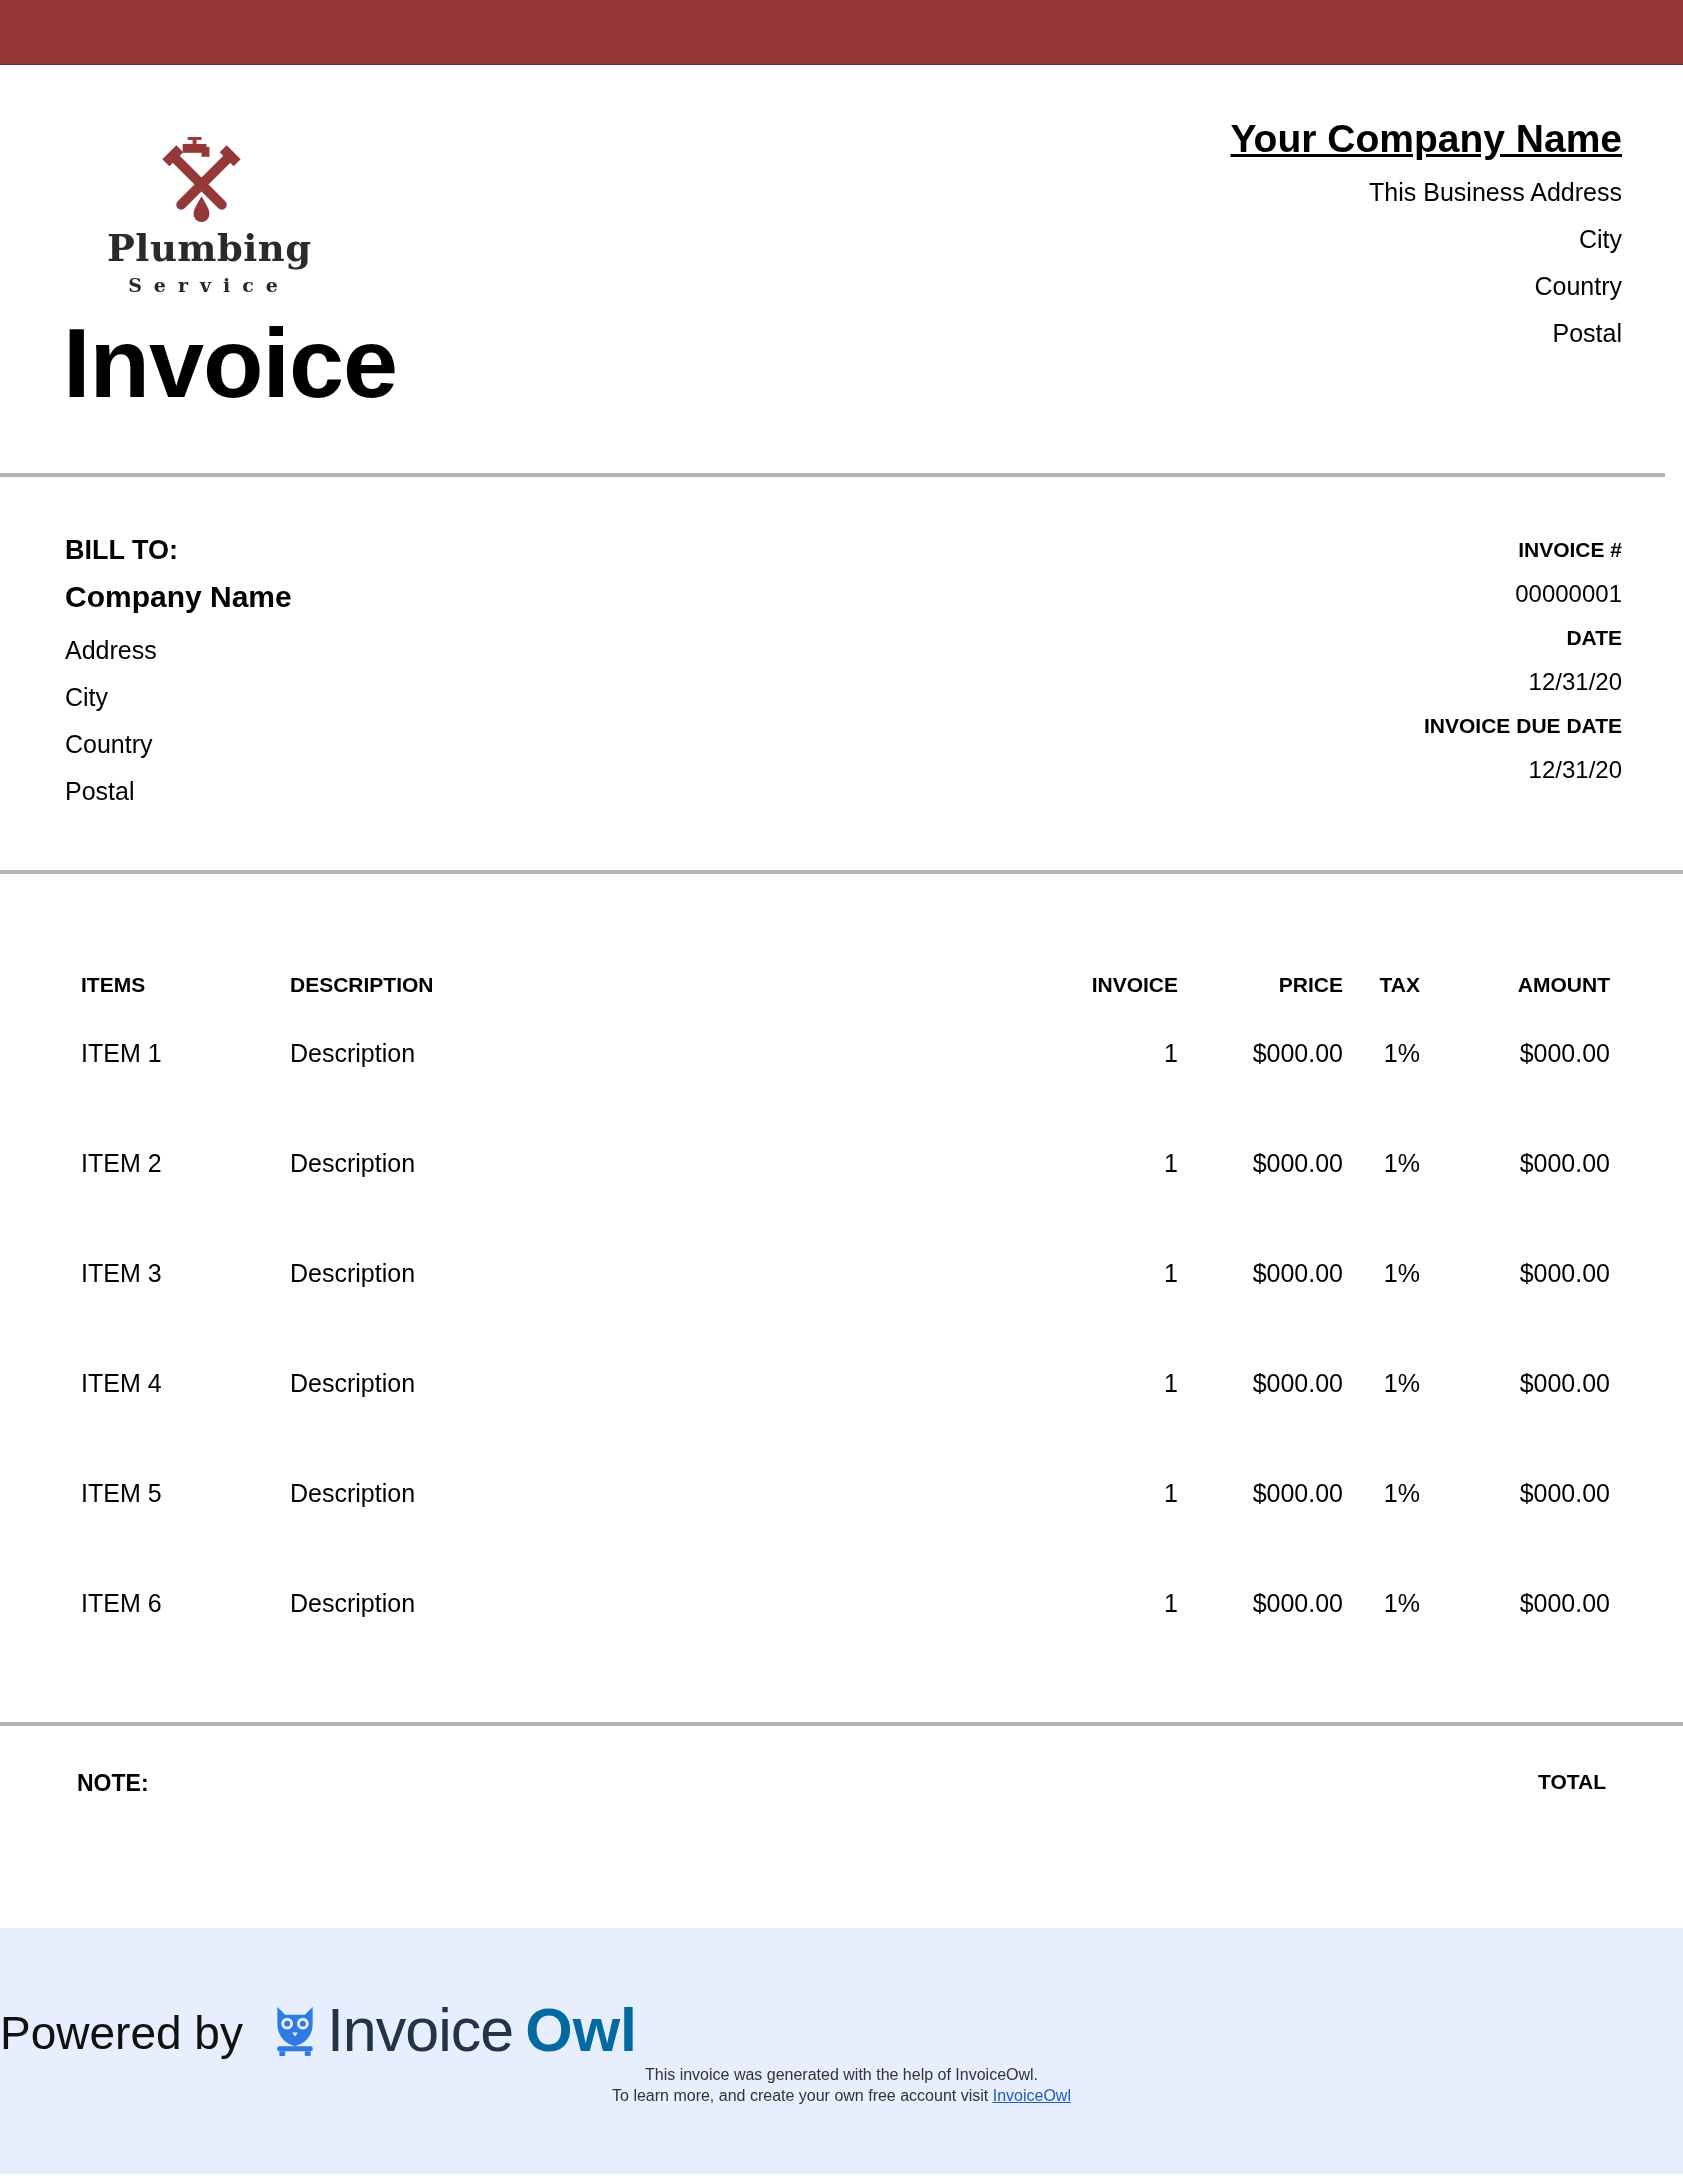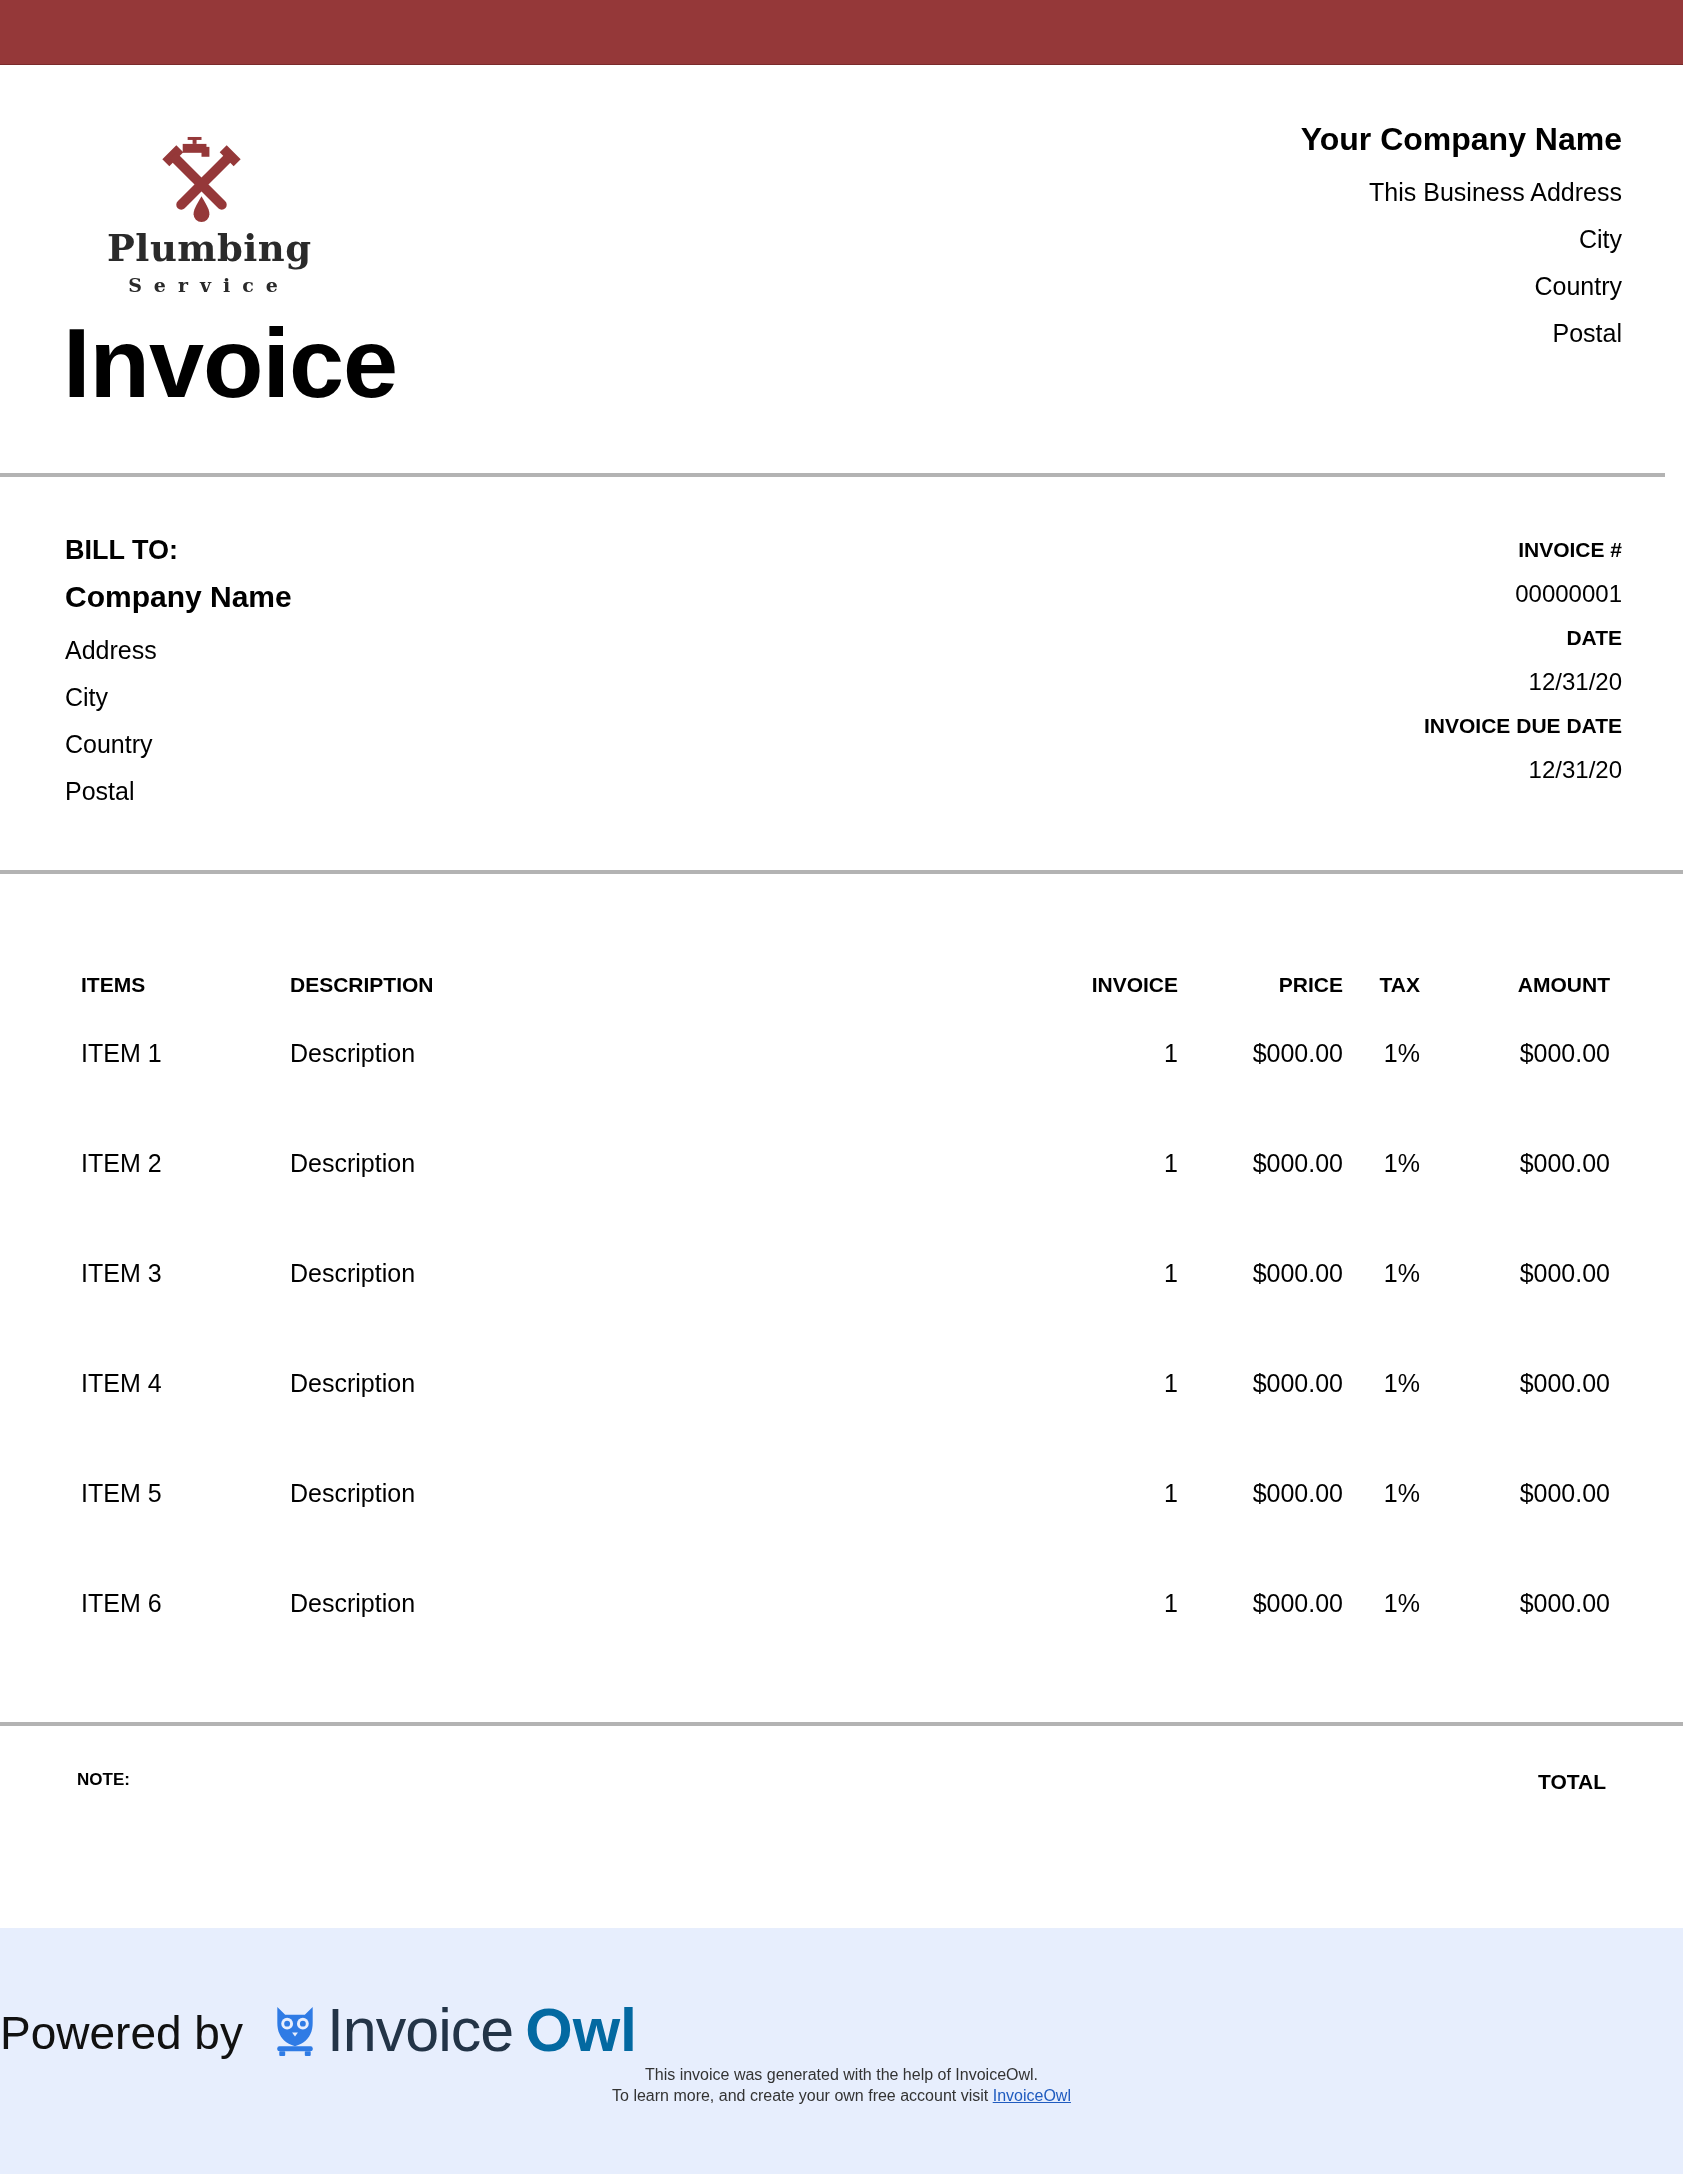--- a/index.html
+++ b/index.html
@@ -14,21 +14,21 @@
 
     
     .logo { position: absolute; left: 107px; top: 135px; width: 188px; height: 168px; }
     .logo svg { position: absolute; left: 45px; top: 0; }
     .logo-word { position: absolute; left: 0; top: 91px; width: 188px; text-align: center; font-family: "DejaVu Serif", serif; font-weight: bold; font-size: 37px; color: #2a2a2a; letter-spacing: 0.5px; }
     .logo-sub { position: absolute; left: 2px; top: 139px; width: 188px; text-align: center; font-family: "DejaVu Serif", serif; font-weight: bold; font-size: 19px; color: #2a2a2a; letter-spacing: 12px; padding-left: 12px; }
 
     .title { position: absolute; left: 63px; top: 313px; font-size: 99px; font-weight: bold; letter-spacing: -1px; line-height: 1; }
 
     .company { position: absolute; right: 61px; top: 117px; text-align: right; }
-    .company .name { font-size: 32px; font-weight: bold; line-height: 44px; margin-bottom: 8px; }
+    .company .name { font-size: 39px; font-weight: bold; line-height: 44px; margin-bottom: 8px; text-decoration: underline; }
     .company .line { font-size: 25px; line-height: 47px; }
 
     .rule { position: absolute; left: 0; height: 4px; background: #b3b3b3; }
     .rule.r1 { top: 473px; width: 1665px; }
     .rule.r2 { top: 870px; width: 1683px; }
     .rule.r3 { top: 1722px; width: 1683px; }
 
     .bill { position: absolute; left: 65px; top: 535px; }
     .bill .label { font-size: 27px; font-weight: bold; line-height: 30px; margin-bottom: 12px; }
     .bill .cname { font-size: 30px; font-weight: bold; line-height: 40px; margin-bottom: 10px; }
@@ -44,21 +44,21 @@
     .items .row { font-size: 25px; margin-top: 80px; }
     .items .head { margin-bottom: -14px; }
     .cell { position: absolute; top: 0; white-space: nowrap; line-height: 30px; }
     .c-item { left: 77px; }
     .c-desc { left: 286px; }
     .c-qty { right: 509px; text-align: right; }
     .c-price { right: 344px; text-align: right; }
     .c-tax { right: 267px; text-align: right; }
     .c-amt { right: 77px; }
 
-    .note { position: absolute; left: 77px; top: 1770px; font-size: 17px; font-weight: bold; }
+    .note { position: absolute; left: 77px; top: 1770px; font-size: 23px; font-weight: bold; }
     .total { position: absolute; right: 77px; top: 1770px; font-size: 21px; font-weight: bold; }
 
     .footer { position: absolute; left: 0; top: 1928px; width: 1683px; height: 246px; background: #e7eefd; }
     .powered { position: absolute; left: 0; top: 67px; width: 1683px; display: flex; justify-content: flex-start; align-items: center; }
     .powered .by { font-size: 46px; color: #111; margin-right: 30px; margin-top: 6px; }
     .owl-icon { margin-right: 10px; }
     .brand-a { font-size: 61px; color: #233447; letter-spacing: -1px; }
     .brand-b { font-size: 61px; color: #0369a1; font-weight: bold; margin-left: 12px; }
     .fine { position: absolute; left: 0; width: 1683px; text-align: center; font-size: 16px; color: #333; }
     .fine.f1 { top: 138px; }

